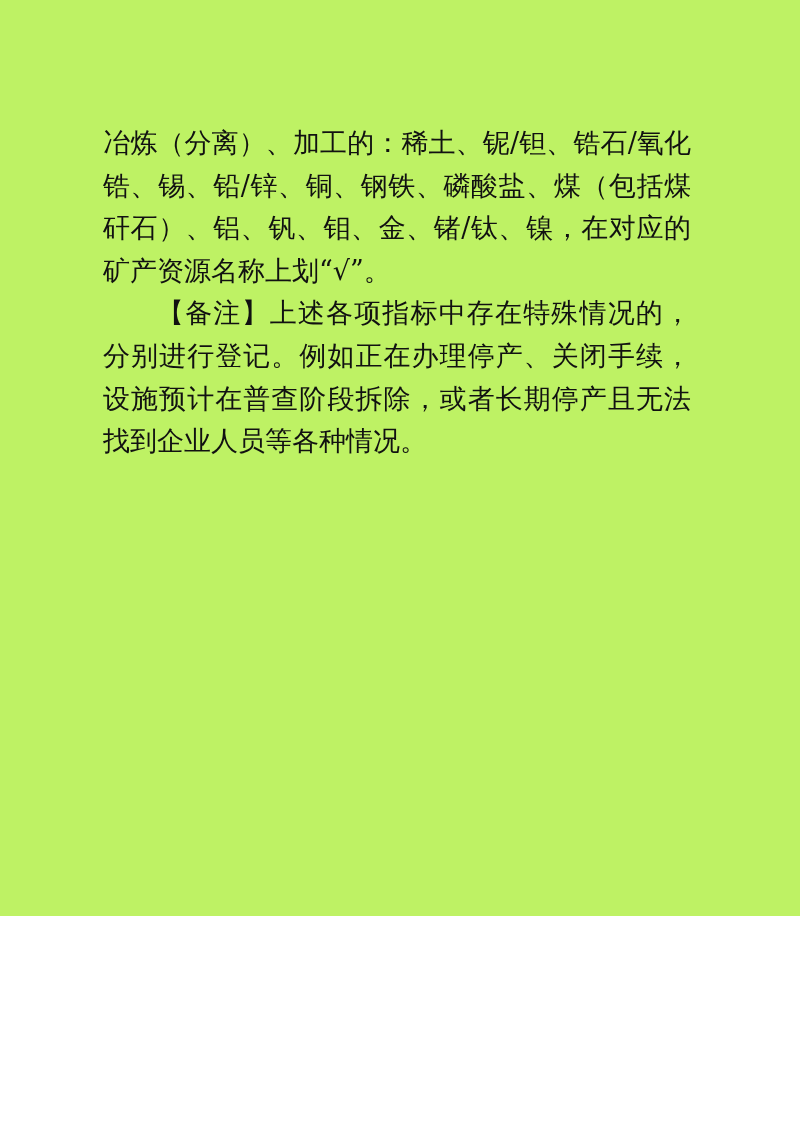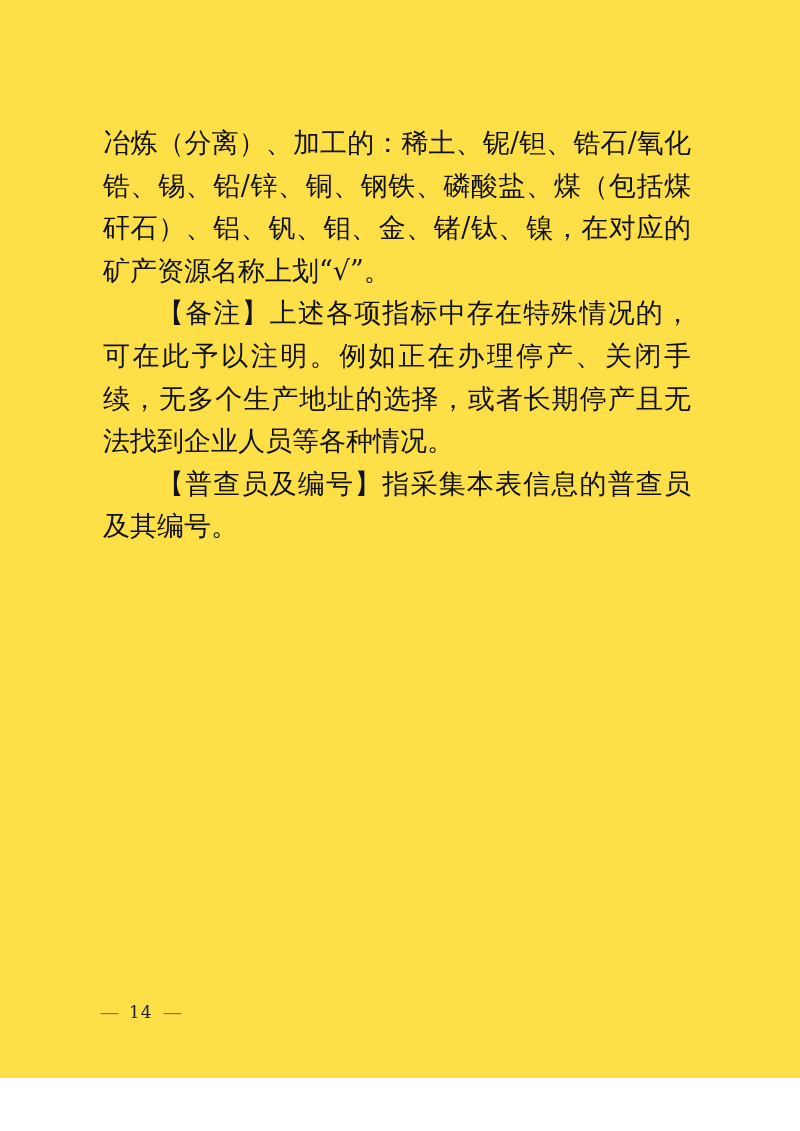--- a/index.html
+++ b/index.html
@@ -3,22 +3,22 @@
 <meta charset="utf-8">
 <style>
   html, body {
     margin: 0;
     padding: 0;
     background: #ffffff;
   }
   .page {
     position: relative;
     width: 800px;
-    height: 1078px;
-    background: #fde047;
+    height: 916px;
+    background: #bef264;
     font-family: "DejaVu Serif", "Liberation Serif", serif;
     overflow: hidden;
   }
   .content {
     position: absolute;
     left: 103px;
     top: 122px;
     width: 588px;
     color: #111111;
     font-size: 27px;
@@ -54,22 +54,21 @@
     letter-spacing: 1px;
   }
 </style>
 </head>
 <body>
 
 <div class="page">
 
   <div class="content">
     <p class="para no-indent">冶炼（分离）、加工的：稀土、铌/钽、锆石/氧化锆、锡、铅/锌、铜、钢铁、磷酸盐、煤（包括煤矸石）、铝、钒、钼、金、锗/钛、镍，在对应的矿产资源名称上划“√”。</p>
-    <p class="para">【备注】上述各项指标中存在特殊情况的，可在此予以注明。例如正在办理停产、关闭手续，无多个生产地址的选择，或者长期停产且无法找到企业人员等各种情况。</p>
-    <p class="para">【普查员及编号】指采集本表信息的普查员及其编号。</p>
+    <p class="para">【备注】上述各项指标中存在特殊情况的，分别进行登记。例如正在办理停产、关闭手续，设施预计在普查阶段拆除，或者长期停产且无法找到企业人员等各种情况。</p>
   </div>
 
   <div class="footer">
     <span class="dash">—</span>
     <span class="pagenum">14</span>
     <span class="dash">—</span>
   </div>
 
 </div>
 

